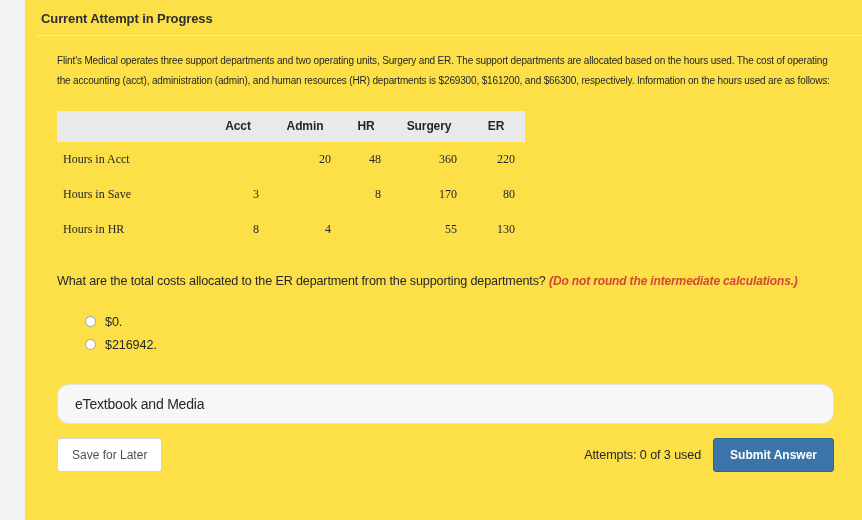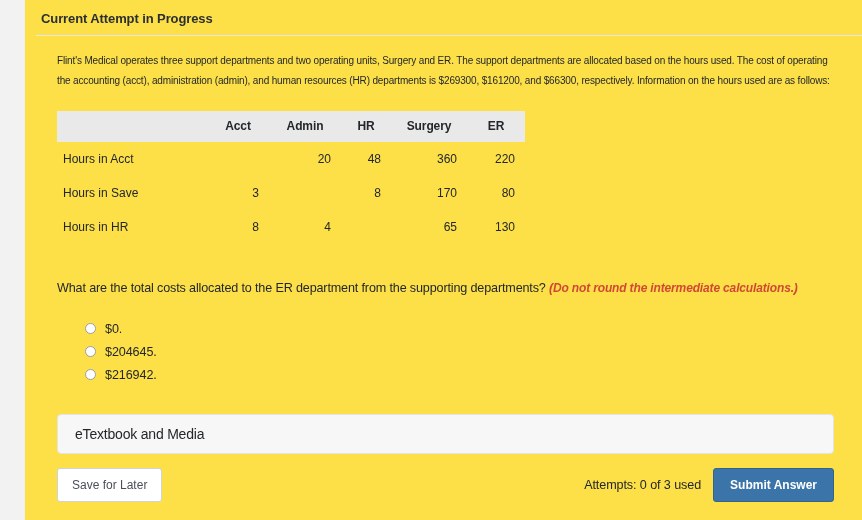--- a/index.html
+++ b/index.html
@@ -81,35 +81,36 @@
   }
   table.hours thead th.corner {
     background: #e9e9e9;
     width: 150px;
   }
   table.hours tbody td {
     padding: 10px 10px 10px 10px;
     text-align: right;
     white-space: nowrap;
     font-weight: normal;
+    font-family: Liberation Serif, serif;
   }
   table.hours tbody td.rowlabel {
     text-align: left;
     padding-left: 6px;
     padding-right: 8px;
   }
   .col-acct   { width: 62px; }
   .col-admin  { width: 72px; }
   .col-hr     { width: 50px; }
   .col-surg   { width: 76px; }
   .col-er     { width: 58px; }
 
   
   .question {
-    margin-top: 34px;
+    margin-top: 24px;
     padding-left: 18px;
     padding-right: 6px;
     font-size: 12.6px;
     line-height: 20px;
     letter-spacing: -0.15px;
   }
   .question .hint {
     color: #d14836;
     font-style: italic;
     font-weight: bold;
@@ -140,21 +141,21 @@
     font-size: 12.6px;
     color: #23272b;
     letter-spacing: -0.1px;
   }
   
   .etext {
     margin: 29px 14px 0 18px;
     height: 40px;
     background: #f7f7f7;
     border: 1px solid #e4e4e4;
-    border-radius: 4px;
+    border-radius: 12px;
     display: flex;
     align-items: center;
     padding-left: 17px;
     font-size: 14px;
     color: #23272b;
     letter-spacing: -0.2px;
   }
   
   .footer {
     margin-top: 11px;
@@ -243,42 +244,38 @@
               <td></td>
               <td>8</td>
               <td>170</td>
               <td>80</td>
             </tr>
             <tr>
               <td class="rowlabel">Hours in HR</td>
               <td>8</td>
               <td>4</td>
               <td></td>
-              <td>65</td>
+              <td>55</td>
               <td>130</td>
             </tr>
           </tbody>
         </table>
       </div>
 
       <div class="question">
         <span>What are the total costs allocated to the ER department from the supporting departments? </span><span class="hint">(Do not round the intermediate calculations.)</span>
       </div>
 
       <div class="options">
         <div class="opt">
           <span class="radio"></span>
           <span class="opt-label">$0.</span>
         </div>
         <div class="opt">
           <span class="radio"></span>
-          <span class="opt-label">$204645.</span>
-        </div>
-        <div class="opt">
-          <span class="radio"></span>
           <span class="opt-label">$216942.</span>
         </div>
       </div>
 
       <div class="etext">
         <span>eTextbook and Media</span>
       </div>
 
       <div class="footer">
         <button class="btn-save">Save for Later</button>

